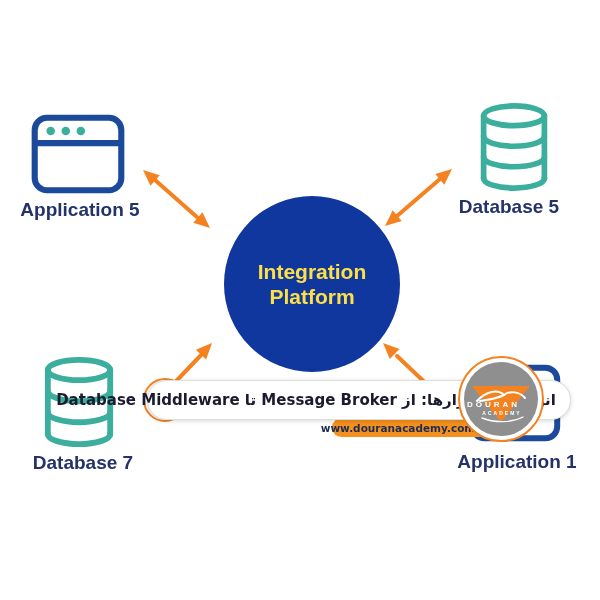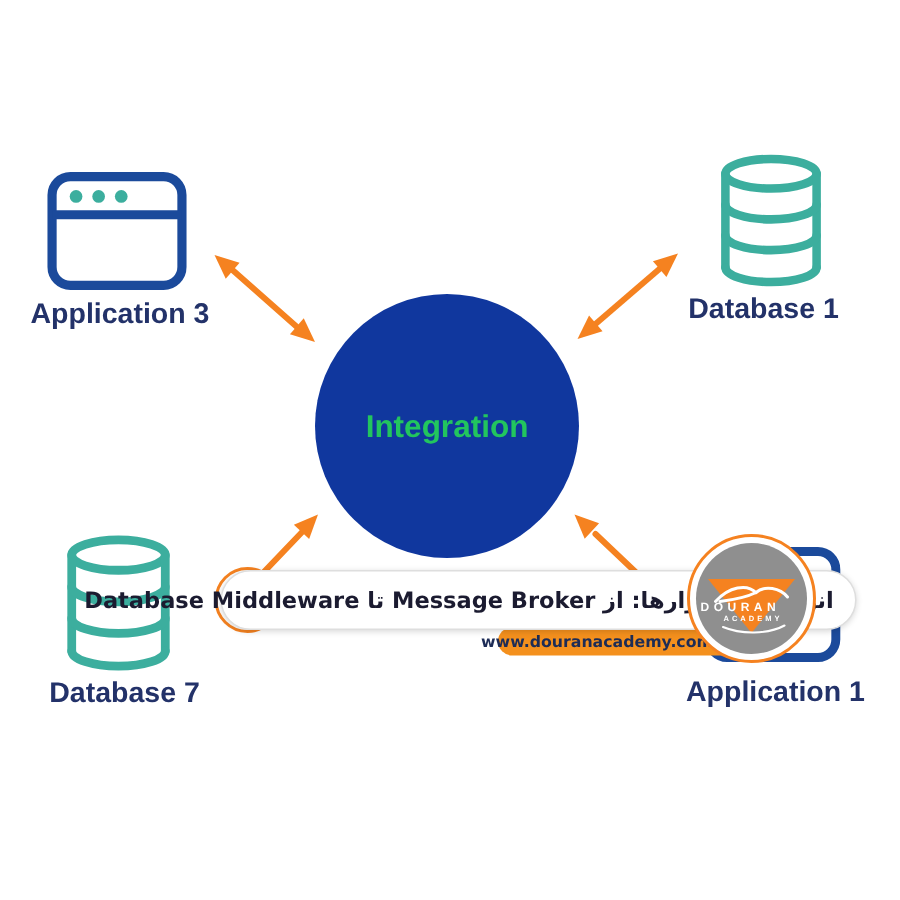--- a/index.html
+++ b/index.html
@@ -17,24 +17,24 @@
   .node{position:absolute;z-index:1;}
   .win{fill:none;stroke:var(--icon-blue);stroke-width:6.5;}
   .dot{fill:var(--teal);stroke:none;}
   .db{fill:none;stroke:var(--teal);stroke-width:7.5;stroke-linecap:round;}
   .node-label{
     position:absolute;z-index:1;transform:translateX(-50%);
     font-weight:700;font-size:19px;color:var(--label-navy);white-space:nowrap;
   }
   
   .platform{
-    position:absolute;left:210px;top:196px;width:176px;height:176px;border-radius:50%;
+    position:absolute;left:224px;top:196px;width:176px;height:176px;border-radius:50%;
     background:var(--platform-blue);z-index:2;
     display:flex;flex-direction:column;align-items:center;justify-content:center;
-    color:#22c55e;font-weight:700;font-size:21px;line-height:25px;text-align:center;
+    color:#fde047;font-weight:700;font-size:21px;line-height:25px;text-align:center;
   }
   
   .site-bar{
     position:absolute;left:332px;top:418px;width:178px;height:19px;z-index:4;
     background:var(--bar-orange);border-radius:10px;
     display:flex;align-items:center;justify-content:center;padding-right:46px;
     font-family:"DejaVu Sans",sans-serif;font-weight:700;font-size:10.5px;color:var(--url-navy);
     white-space:nowrap;
   }
   
@@ -109,33 +109,33 @@
 
   <div class="node" style="left:30px;top:114px;">
     <svg width="96" height="80" viewBox="0 0 100 85">
       <rect class="win" x="4" y="4" width="92" height="77" rx="13"></rect>
       <line class="win" x1="4" y1="31" x2="96" y2="31"></line>
       <circle class="dot" cx="21" cy="18" r="4.5"></circle>
       <circle class="dot" cx="37" cy="18" r="4.5"></circle>
       <circle class="dot" cx="53" cy="18" r="4.5"></circle>
     </svg>
   </div>
-  <div class="node-label" style="left:80px;top:199px;">Application 3</div>
+  <div class="node-label" style="left:80px;top:199px;">Application 5</div>
 
   <div class="node" style="left:476px;top:100px;">
     <svg width="76" height="94" viewBox="0 0 100 118">
       <ellipse class="db" cx="50" cy="18" rx="40" ry="13"></ellipse>
       <line class="db" x1="10" y1="18" x2="10" y2="100"></line>
       <line class="db" x1="90" y1="18" x2="90" y2="100"></line>
       <path class="db" d="M10,100 A40,13 0 0 0 90,100"></path>
       <path class="db" d="M10,45 A40,13 0 0 0 90,45"></path>
       <path class="db" d="M10,72 A40,13 0 0 0 90,72"></path>
     </svg>
   </div>
-  <div class="node-label" style="left:509px;top:196px;">Database 1</div>
+  <div class="node-label" style="left:509px;top:196px;">Database 5</div>
 
   <div class="node" style="left:38px;top:356px;">
     <svg width="82" height="92" viewBox="0 0 100 118">
       <ellipse class="db" cx="50" cy="18" rx="40" ry="13"></ellipse>
       <line class="db" x1="10" y1="18" x2="10" y2="100"></line>
       <line class="db" x1="90" y1="18" x2="90" y2="100"></line>
       <path class="db" d="M10,100 A40,13 0 0 0 90,100"></path>
       <path class="db" d="M10,45 A40,13 0 0 0 90,45"></path>
       <path class="db" d="M10,72 A40,13 0 0 0 90,72"></path>
     </svg>
@@ -148,20 +148,21 @@
       <line class="win" x1="4" y1="31" x2="96" y2="31"></line>
       <circle class="dot" cx="21" cy="18" r="4.5"></circle>
       <circle class="dot" cx="37" cy="18" r="4.5"></circle>
       <circle class="dot" cx="53" cy="18" r="4.5"></circle>
     </svg>
   </div>
   <div class="node-label" style="left:517px;top:451px;">Application 1</div>
 
   <div class="platform">
     <span>Integration</span>
+    <span>Platform</span>
   </div>
 
   <div class="site-bar">
     <span>www.douranacademy.com</span>
   </div>
 
   <div class="pill-ring"></div>
 
   <div class="pill">
     <span class="pill-caption">انواع میان‌افزارها: از Message Broker تا Database Middleware</span>

